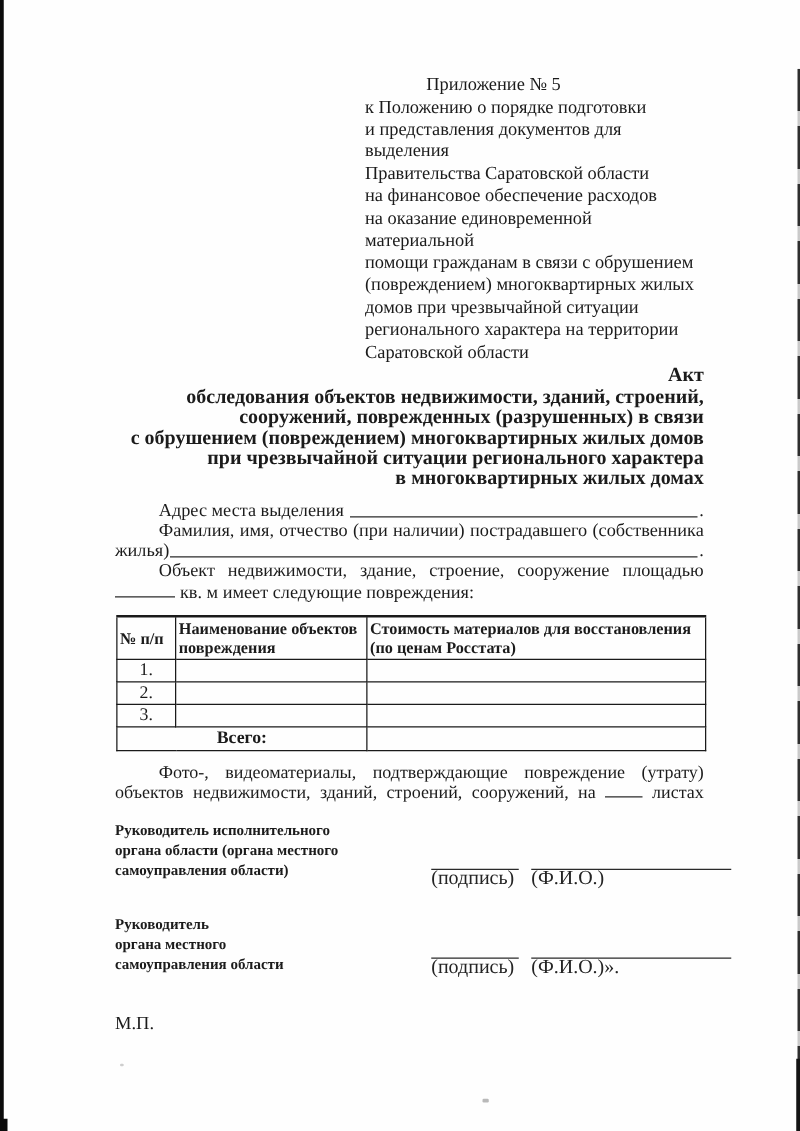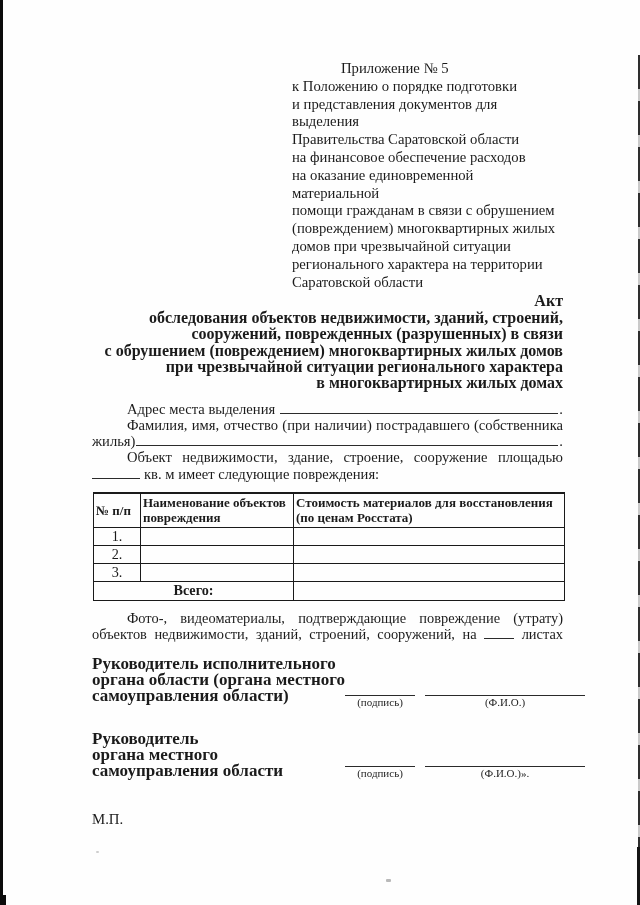--- a/index.html
+++ b/index.html
@@ -50,29 +50,29 @@
   table.damage td { font-size: 14.2px; height: 17px; padding: 0 4px; }
   td.num-cell { text-align: center; }
   tr.total-row td { height: 19px; font-weight: 700; text-align: center; }
 
   
   .attachments { margin-top: 9px; font-size: 14.4px; line-height: 16.2px; }
 
   
   .sig-block { position: relative; margin-top: 14px; }
   .sig-block-2 { margin-top: 27px; }
-  .sig-titles { width: 253px; font-weight: 700; font-size: 17px; line-height: 16px; }
+  .sig-titles { width: 253px; font-weight: 700; font-size: 12px; line-height: 16px; }
   .sig-area { position: absolute; left: 253px; display: flex; gap: 10px; }
   .sig-area-1 { top: 39px; }
   .sig-area-2 { top: 35px; }
   .sig-col { display: flex; flex-direction: column; }
   .sig-col-sign { width: 70px; }
   .sig-col-name { width: 160px; }
   .sig-rule { border-top: 1.2px solid #2a2a2a; height: 0; }
-  .sig-caption { text-align: center; font-size: 11px; line-height: 13px; color: #242424; }
+  .sig-caption { font-size: 16px; line-height: 13px; color: #242424; }
 
   .stamp { margin-top: 32px; font-size: 14.8px; }
 </style>
 </head>
 <body>
 
 <div class="edge-left"></div>
 <div class="edge-left-blob"></div>
 <div class="edge-right"></div>
 <div class="edge-right-bottom"></div>

